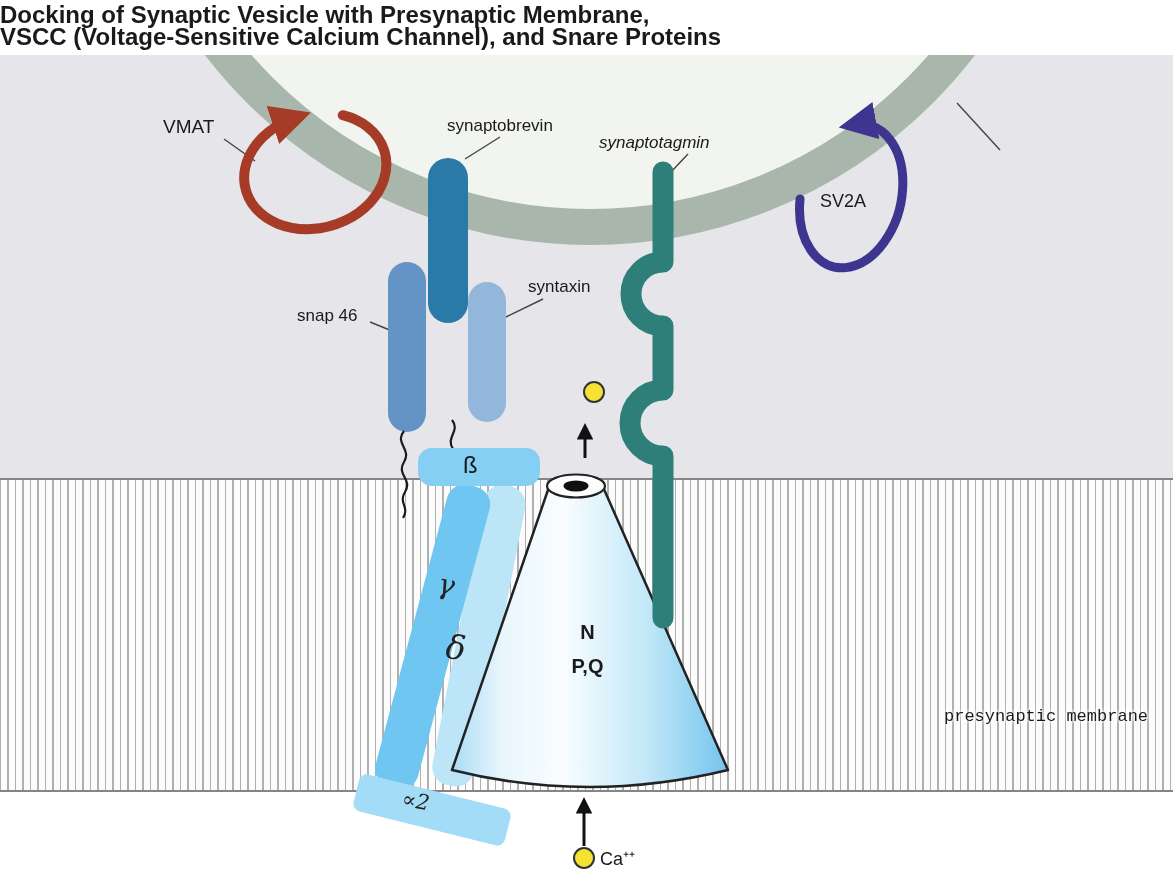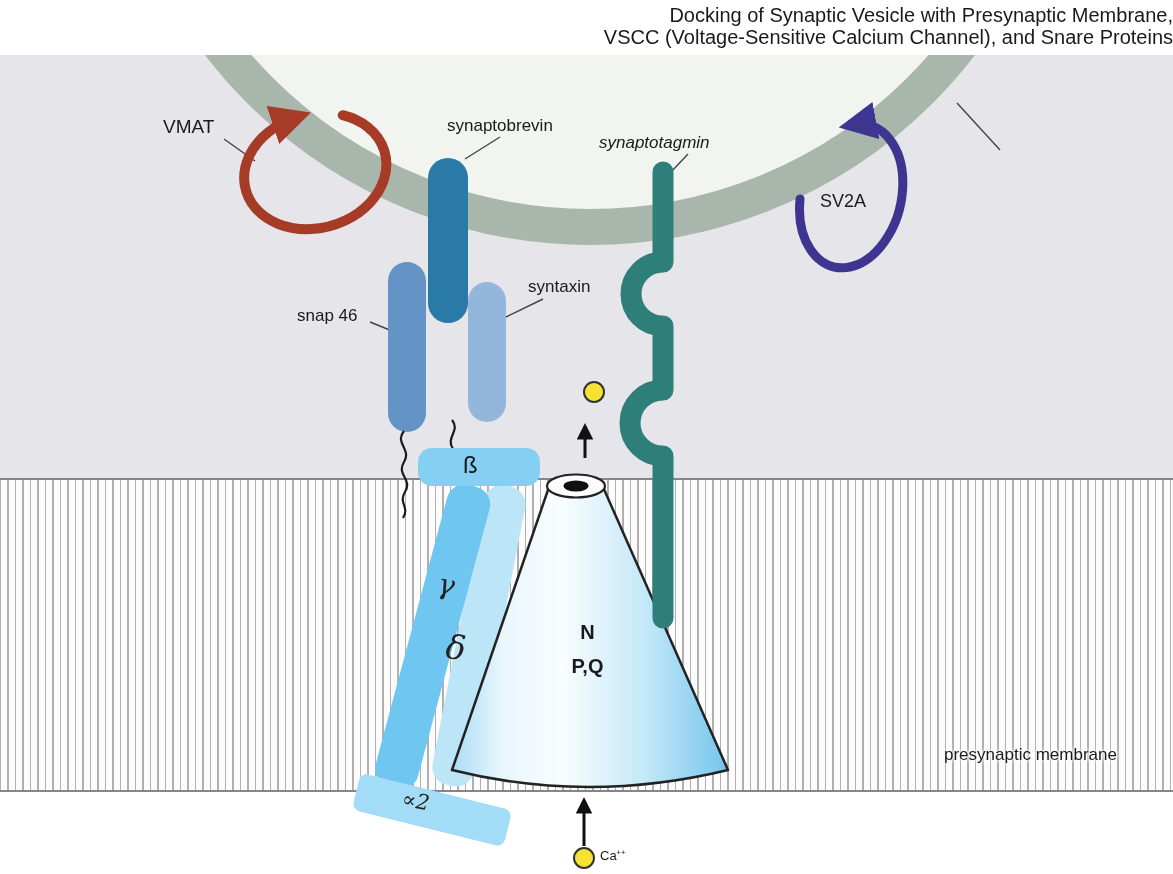--- a/index.html
+++ b/index.html
@@ -1,43 +1,43 @@
 <!DOCTYPE html>
 <html><head>
 <meta charset="utf-8">
 <style>
   html,body{margin:0;padding:0;background:#fff;}
   .stage{
     position:relative;width:1173px;height:874px;background:#ffffff;
     font-family:"Liberation Sans",sans-serif;overflow:hidden;color:#1a1a1a;
   }
-  .title{position:absolute;top:4px;left:0;width:100%;text-align:right;
-    font-weight:normal;font-size:20px;line-height:22px;}
+  .title{position:absolute;top:4px;left:0;width:100%;text-align:left;
+    font-weight:bold;font-size:24px;line-height:22px;}
   .upper-bg{position:absolute;left:0;top:55px;width:1173px;height:423px;background:#e6e5e9;}
   .membrane{position:absolute;left:0;top:478px;width:1173px;height:314px;box-sizing:border-box;
     background:repeating-linear-gradient(to right,#b0b0b0 0 1.5px,#fcfcfc 1.5px 7.5px);
     border-top:2px solid #858585;border-bottom:2px solid #858585;}
   svg.overlay{position:absolute;left:0;top:0;}
   .label{position:absolute;white-space:nowrap;font-size:17px;color:#1a1a1a;}
   .lab-vmat{left:163px;top:96px;font-size:19px;margin-top:20px;}
   .lab-brevin{left:447px;top:116px;}
   .lab-tagmin{left:599px;top:133px;font-style:italic;}
   .lab-svm{left:991px;top:135px;width:155px;text-align:center;line-height:22px;white-space:normal;}
   .lab-sv2a{left:820px;top:191px;font-size:18px;}
   .lab-snap25{left:297px;top:306px;}
   .lab-syntaxin{left:528px;top:277px;}
   .lab-beta{left:463px;top:451px;font-size:24px;}
   .script{font-family:"DejaVu Serif",serif;font-style:italic;color:#222;}
   .lab-gamma{left:438px;top:568px;font-size:28px;transform:rotate(10deg);}
   .lab-delta{left:446px;top:628px;font-size:33px;transform:rotate(6deg);}
   .lab-alpha2{left:402px;top:789px;font-size:21px;transform:rotate(10deg);}
   .lab-channel{left:545px;top:621px;width:85px;text-align:center;font-weight:bold;font-size:20px;white-space:normal;}
   .lab-channel .second{margin-top:11px;}
-  .lab-presyn{left:944px;top:745px;text-shadow:0 0 3px #fff,0 0 4px #fff,0 0 5px #fff;}
-  .lab-ca{left:600px;top:846px;font-size:13px;}
+  .lab-presyn{left:944px;top:707px;text-shadow:0 0 3px #fff,0 0 4px #fff,0 0 5px #fff;font-family:Liberation Mono, monospace;}
+  .lab-ca{left:600px;top:846px;font-size:18px;}
 </style>
 </head>
 <body>
 
 <div class="stage">
 
   <div class="upper-bg"></div>
   <div class="membrane"></div>
 
   <svg class="overlay" width="1173" height="874" viewBox="0 0 1173 874">

